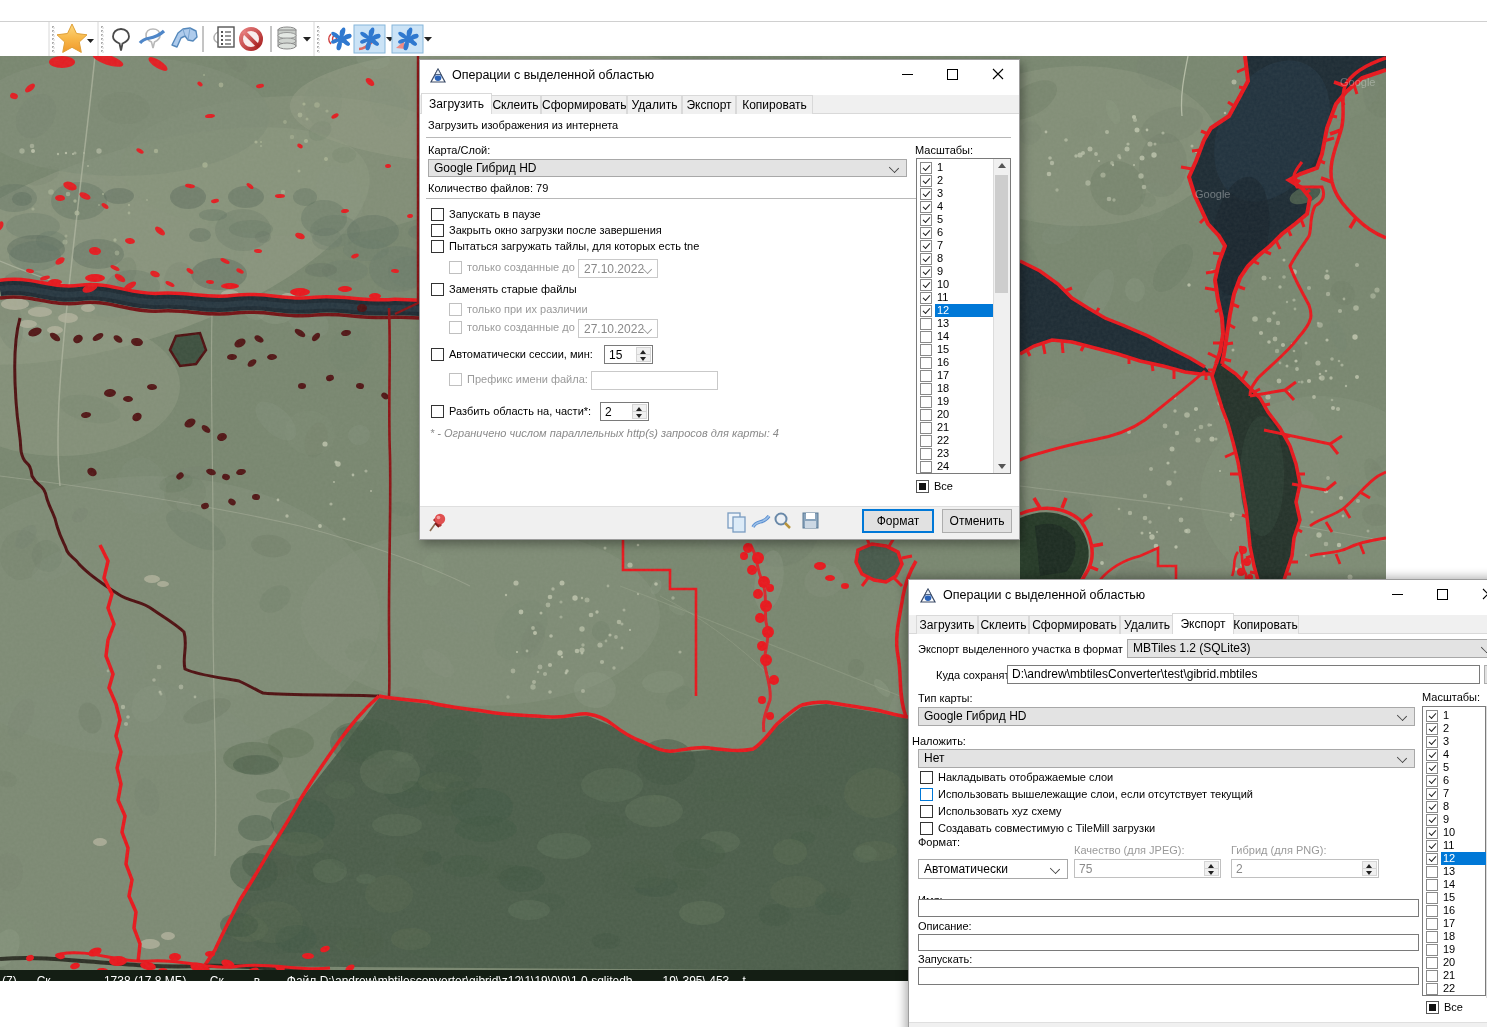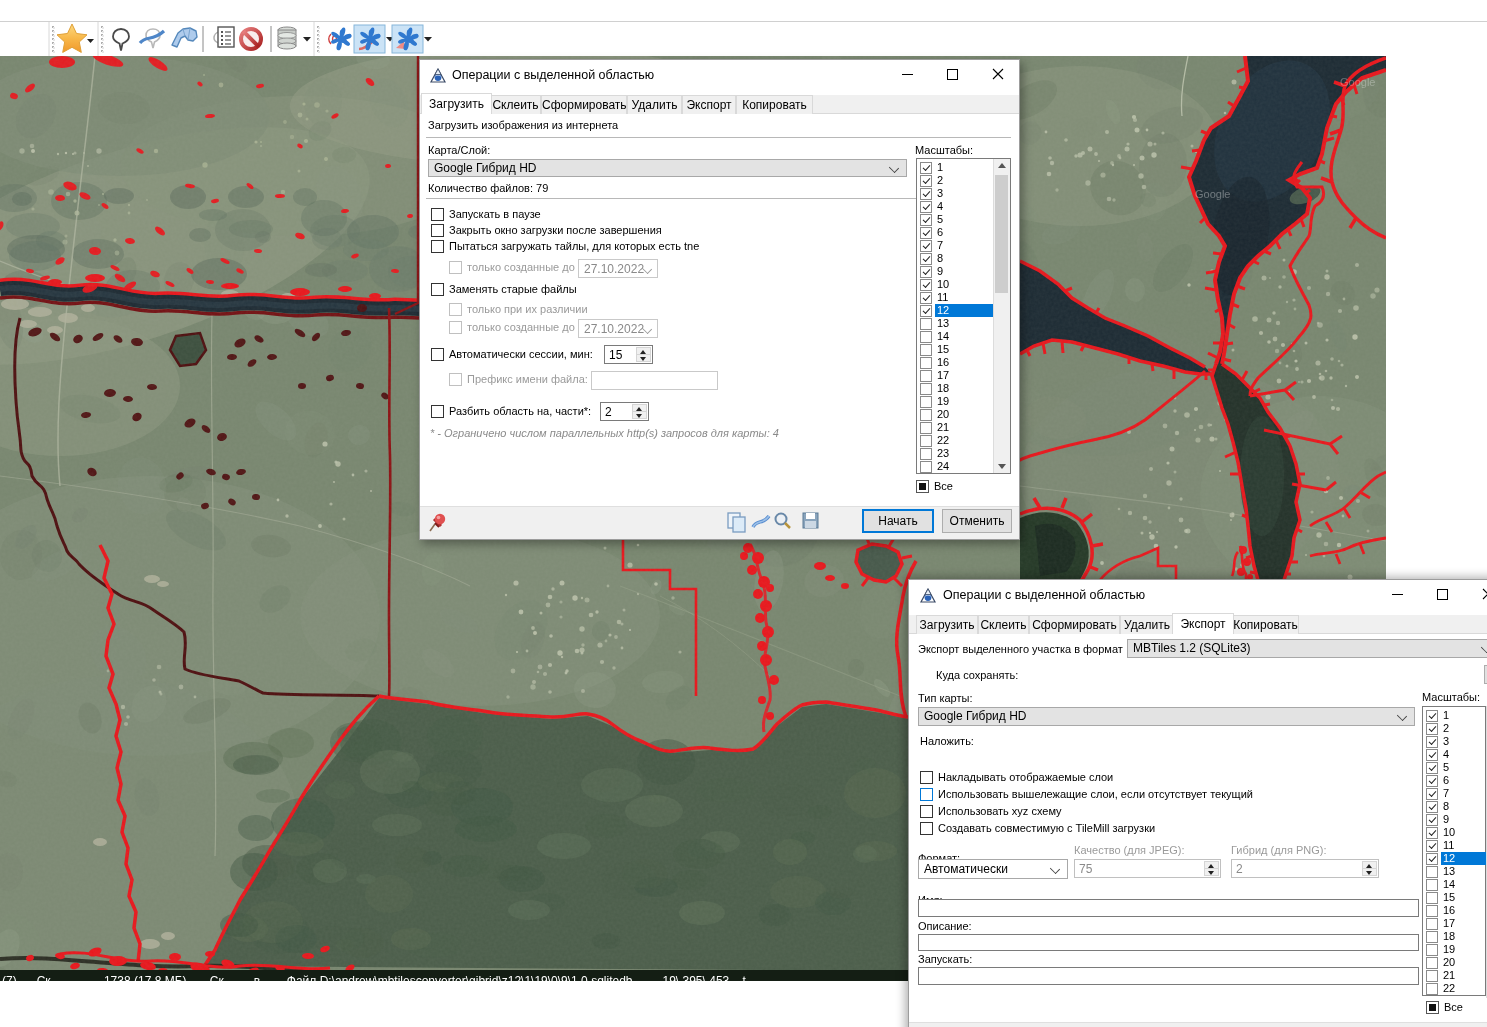--- a/index.html
+++ b/index.html
@@ -1117,21 +1117,21 @@
 <rect x="8" y="6" width="12" height="15" fill="#dcebf8" stroke="#7a9cc0" stroke-width="1.3"></rect>
 <path d="M28,16 C32,8 38,14 44,5" stroke="#5b8fd0" stroke-width="3.5" fill="none"></path>
 <path d="M28,16 C32,8 38,14 44,5" stroke="#9cc0e8" stroke-width="1.5" fill="none"></path>
 <circle cx="56" cy="8" r="5.5" fill="none" stroke="#6888a8" stroke-width="2"></circle>
 <circle cx="56" cy="8" r="3.5" fill="#e8f0f8" opacity="0.7"></circle>
 <path d="M60,12 L65,17" stroke="#b8943c" stroke-width="2.5"></path>
 <rect x="78" y="2" width="15" height="15" fill="#8aa4bc" stroke="#5a7a96" stroke-width="1"></rect>
 <rect x="81" y="2" width="9" height="6" fill="#fff"></rect>
 <rect x="80" y="10" width="11" height="7" fill="#ccd8e4"></rect>
 </svg>
-<div class="btn def" style="left:442px;top:449px;width:72px;">Начать</div>
+<div class="btn def" style="left:442px;top:449px;width:72px;">Формат</div>
 <div class="btn" style="left:522px;top:449px;width:70px;">Отменить</div>
 </div>
 <div style="position:absolute;left:908px;top:579px;width:600px;height:470px;background:#fff;border:1px solid #9c9c9c;box-sizing:border-box;box-shadow:-3px -2px 9px rgba(0,0,0,0.3);font-size:11px;">
 <svg style="position:absolute;left:11px;top:8px;" width="16" height="16" viewBox="0 0 16 16">
         <path d="M8,1 L15,14 L1,14 Z" fill="#fff" stroke="#3a4a66" stroke-width="1.2"></path>
         <circle cx="8" cy="9.5" r="3.4" fill="#2a62b8"></circle>
         <path d="M5.5,8 C6.5,6.5 9.5,6.5 10.5,8" stroke="#fff" stroke-width="1" fill="none"></path>
         <path d="M8,1 L11,6.5 L5,6.5 Z" fill="#e8eef6" stroke="#3a4a66" stroke-width="0.8"></path>
       </svg>
 <span style="position:absolute;left:34px;top:8px;font-size:12.5px;">Операции с выделенной областью</span>
@@ -1148,36 +1148,43 @@
 <div style="position:absolute;left:263px;top:33px;width:62px;height:21px;background:#fff;border:1px solid #d9d9d9;border-bottom:none;z-index:3;text-align:center;font-size:12px;padding-top:3px;box-sizing:border-box;">Экспорт</div>
 <div style="position:absolute;left:323px;top:35px;width:67px;height:19px;background:#f0f0f0;border:1px solid #d9d9d9;border-bottom:none;z-index:2;text-align:center;font-size:12px;padding-top:2px;box-sizing:border-box;">Копировать</div>
 <div style="position:absolute;left:1px;top:53px;width:596px;height:1px;background:#d9d9d9;"></div>
 <div style="position:absolute;left:263px;top:54px;width:62px;height:2px;background:#fff;z-index:4;"></div>
 <span style="position:absolute;left:9px;top:63px;">Экспорт выделенного участка в формат</span>
 <div style="position:absolute;left:218px;top:59px;width:372px;height:19px;border:1px solid #a8a8a8;background:#e3e3e3;box-sizing:border-box;">
         <span style="position:absolute;left:5px;top:1px;font-size:12px;color:#000;">MBTiles 1.2 (SQLite3)</span>
         <div class="chev" style="right:8px;top:4px;"></div>
       </div>
 <span style="position:absolute;left:9px;top:89px;margin-left:18px;">Куда сохранять:</span>
+<div style="position:absolute;left:98px;top:85px;width:473px;height:19px;border:1px solid #7a7a7a;background:#fff;box-sizing:border-box;">
+        <span style="position:absolute;left:4px;top:1px;font-size:12px;color:#000;white-space:nowrap;">D:\andrew\mbtilesConverter\test\gibrid.mbtiles</span>
+      </div>
 <div class="btn" style="left:575px;top:85px;width:22px;height:19px;line-height:17px;">...</div>
 <span style="position:absolute;left:9px;top:112px;">Тип карты:</span>
 <div style="position:absolute;left:9px;top:127px;width:497px;height:19px;border:1px solid #a8a8a8;background:#e3e3e3;box-sizing:border-box;">
         <span style="position:absolute;left:5px;top:1px;font-size:12px;color:#000;">Google Гибрид HD</span>
         <div class="chev" style="right:8px;top:4px;"></div>
       </div>
-<span style="position:absolute;left:11px;top:155px;">Наложить:</span>
+<span style="position:absolute;left:3px;top:155px;">Наложить:</span>
+<div style="position:absolute;left:9px;top:169px;width:497px;height:19px;border:1px solid #a8a8a8;background:#e3e3e3;box-sizing:border-box;">
+        <span style="position:absolute;left:5px;top:1px;font-size:12px;color:#000;">Нет</span>
+        <div class="chev" style="right:8px;top:4px;"></div>
+      </div>
 <div class="cbx" style="left:11px;top:191px;"></div>
       <span class="lbl" style="position:absolute;left:29px;top:191px;">Накладывать отображаемые слои</span>
 <div class="cbx blu" style="left:11px;top:208px;"></div>
       <span class="lbl" style="position:absolute;left:29px;top:208px;">Использовать вышележащие слои, если отсутствует текущий</span>
 <div class="cbx" style="left:11px;top:225px;"></div>
       <span class="lbl" style="position:absolute;left:29px;top:225px;">Использовать xyz схему</span>
 <div class="cbx" style="left:11px;top:242px;"></div>
       <span class="lbl" style="position:absolute;left:29px;top:242px;">Создавать совместимую с TileMill загрузки</span>
-<span style="position:absolute;left:9px;top:272px;text-align:center;">Формат:</span>
+<span style="position:absolute;left:9px;top:256px;text-align:center;">Формат:</span>
 <span style="position:absolute;left:165px;top:264px;color:#9a9a9a;">Качество (для JPEG):</span>
 <span style="position:absolute;left:322px;top:264px;color:#9a9a9a;">Гибрид (для PNG):</span>
 <div style="position:absolute;left:9px;top:279px;width:150px;height:20px;border:1px solid #a8a8a8;background:#fff;box-sizing:border-box;">
         <span style="position:absolute;left:5px;top:2px;font-size:12px;color:#000;">Автоматически</span>
         <div class="chev" style="right:8px;top:5px;"></div>
       </div>
 <div style="position:absolute;left:165px;top:279px;width:147px;height:19px;border:1px solid #c0c0c0;background:#fff;box-sizing:border-box;">
         <span style="position:absolute;left:4px;top:2px;font-size:12px;color:#8a8a8a;">75</span>
         <div style="position:absolute;right:1px;top:1px;width:15px;height:8px;background:#f0f0f0;border:1px solid #d5d5d5;box-sizing:border-box;">
           <div class="tri-up"></div>

